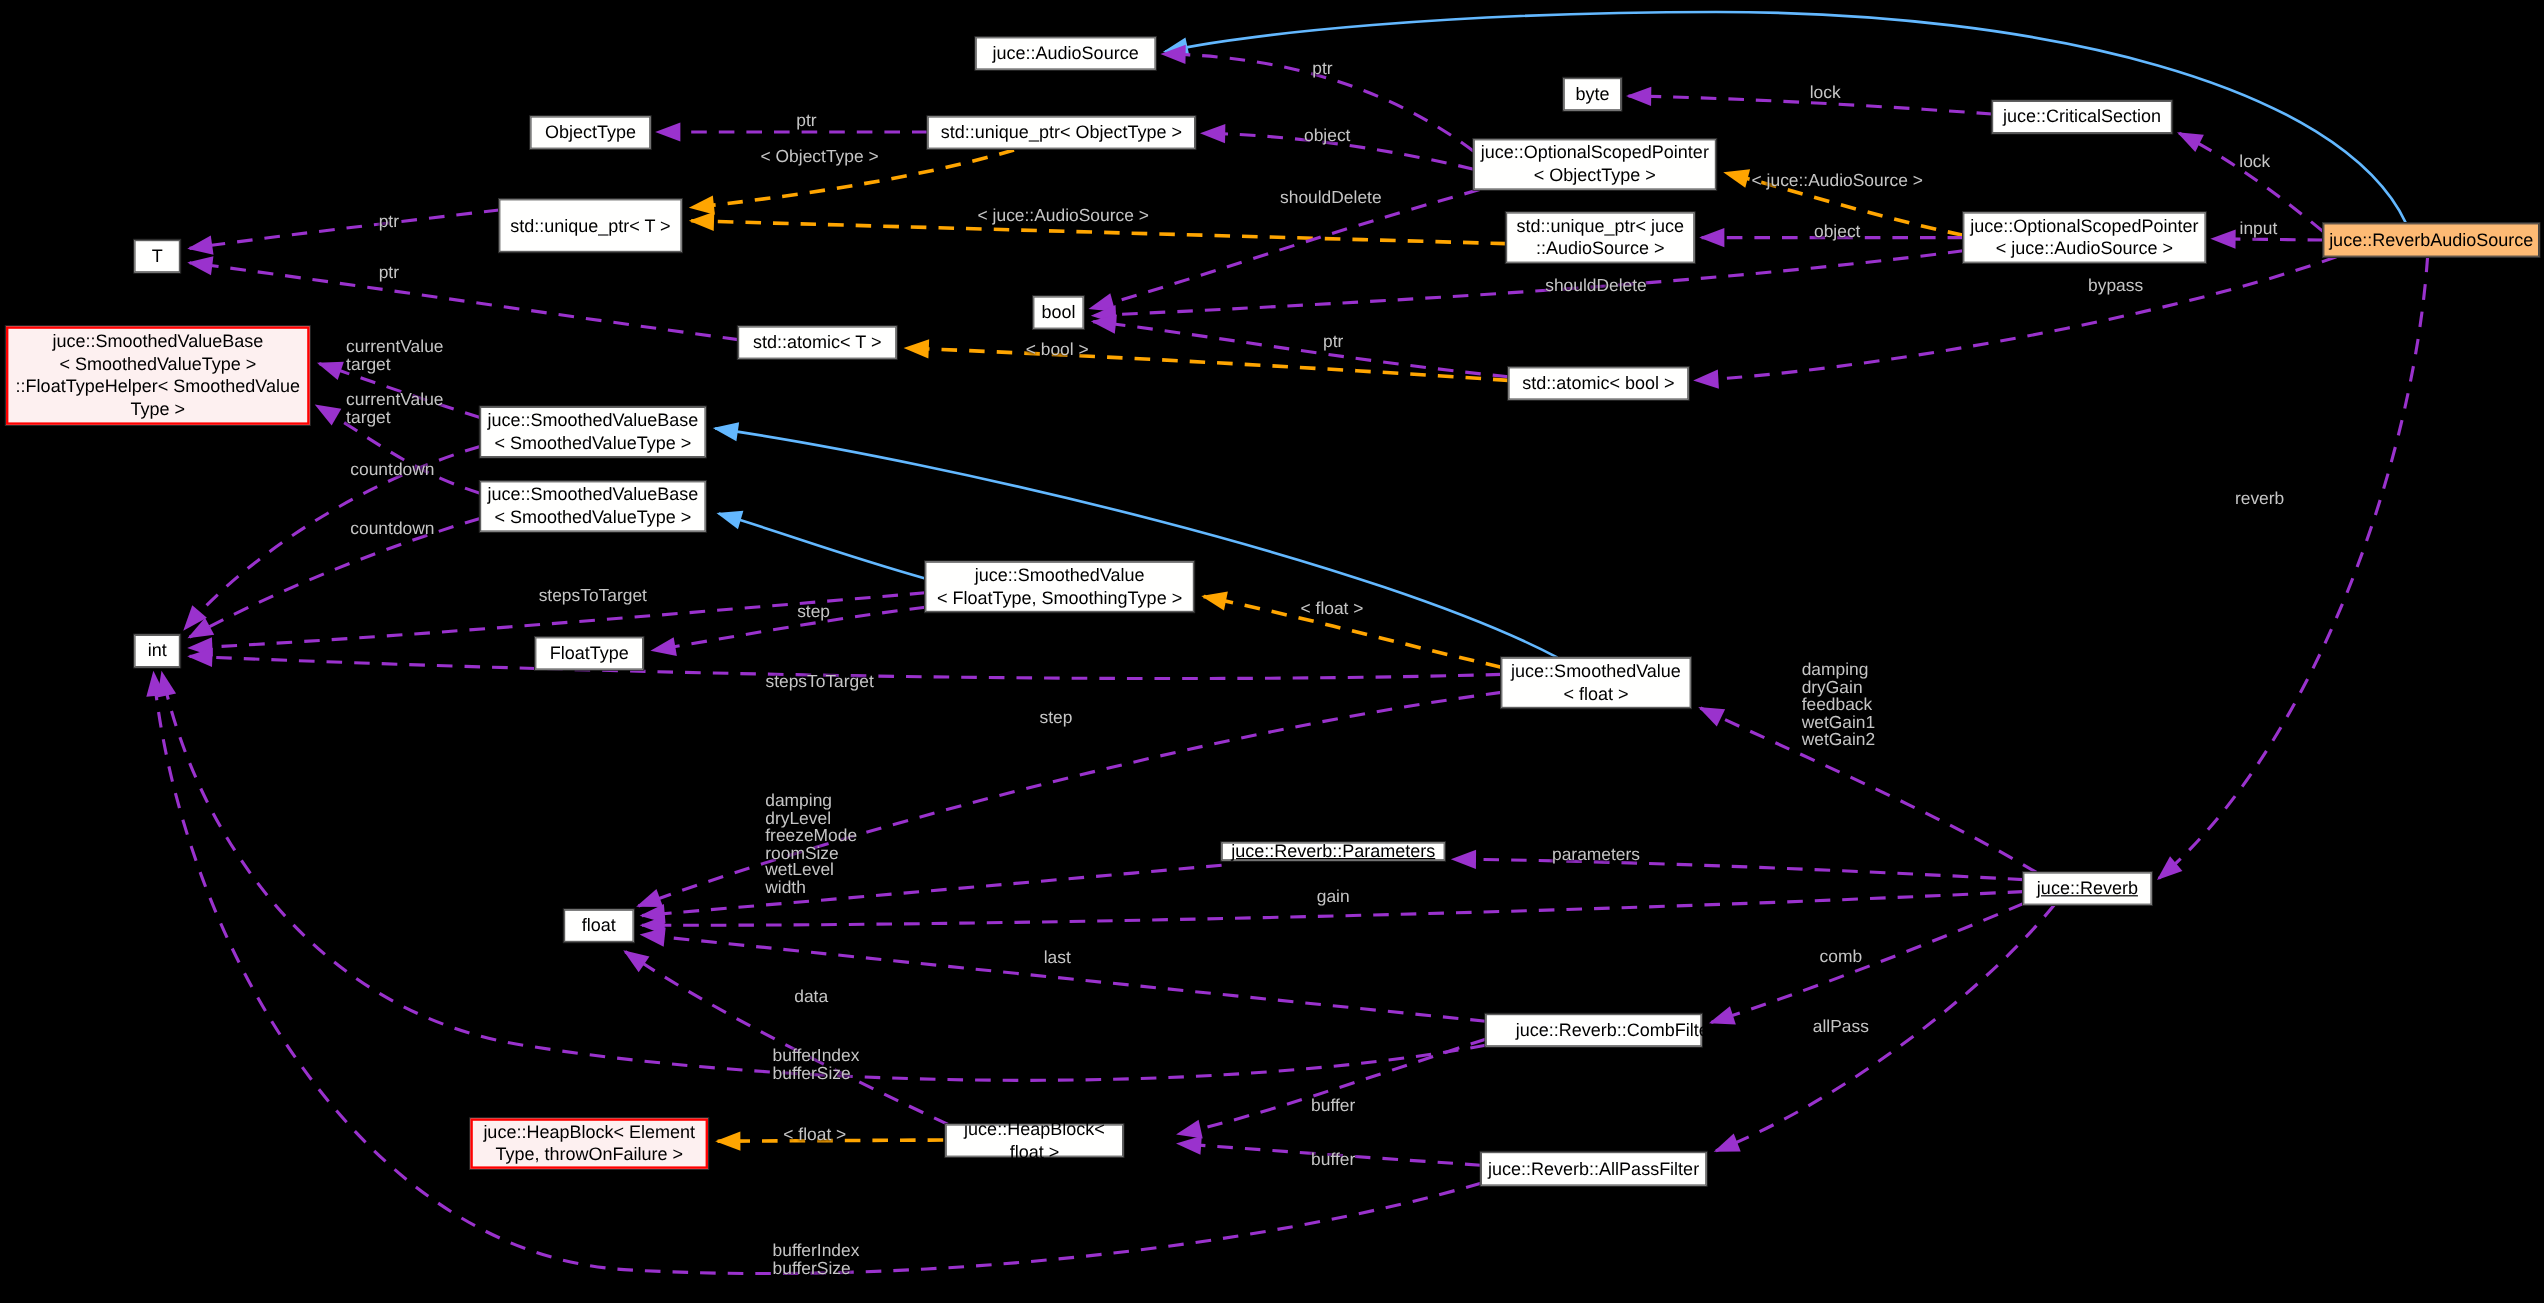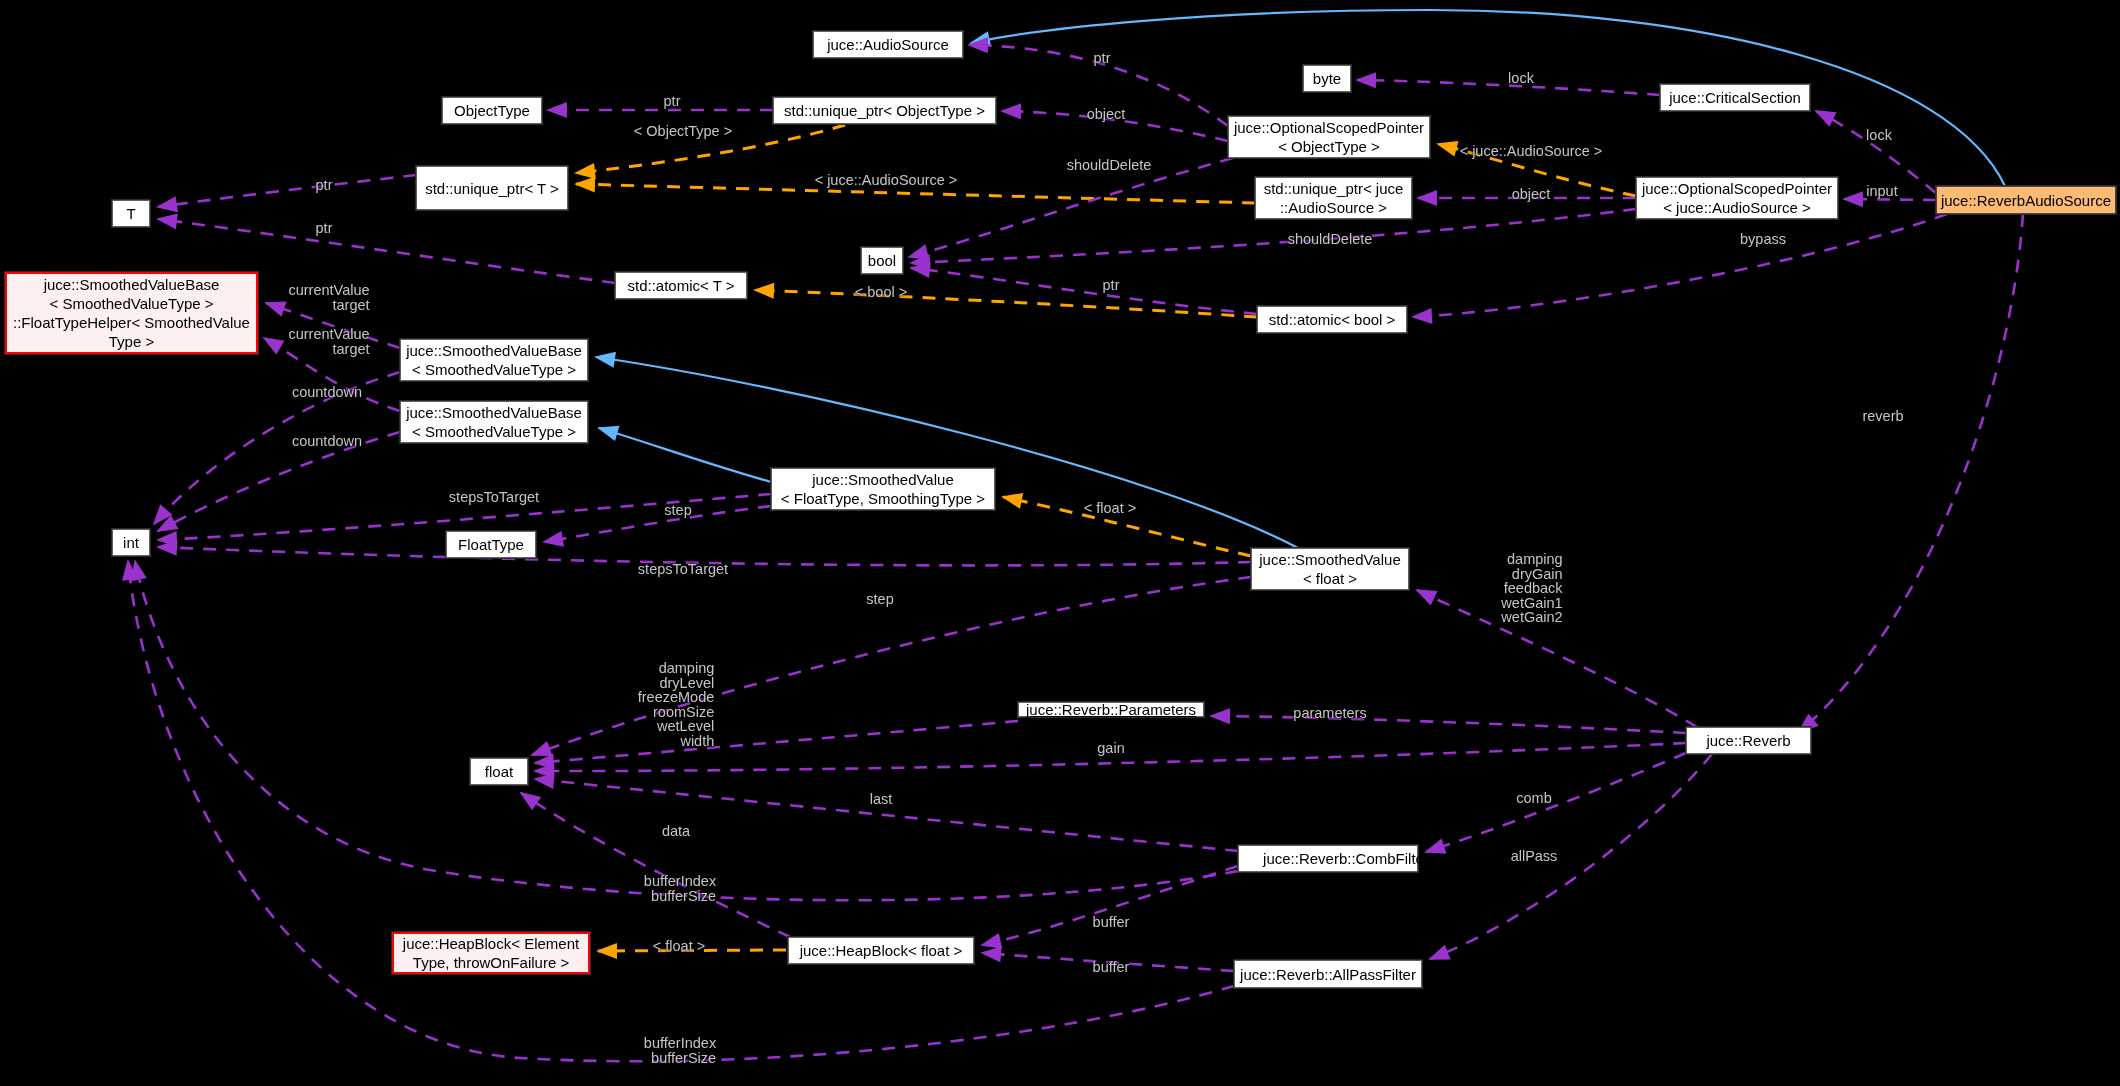--- a/index.html
+++ b/index.html
@@ -6,21 +6,21 @@
   #diagram{position:relative;width:2120px;height:1086px;background:#000;overflow:hidden;
            font-family:"Liberation Sans","DejaVu Sans",sans-serif;}
   #edges{position:absolute;left:0;top:0;width:2120px;height:1086px;}
   .node{position:absolute;display:flex;align-items:center;justify-content:center;
         text-align:center;white-space:pre-line;font-size:15px;line-height:19px;color:#000;
         background:#fffffe;border:1px solid #5f5f5f;box-shadow:0 0 0 1px #2b2b2b;box-sizing:border-box;
         cursor:pointer;}
   .node.red{border:2px solid #ff0000;background:#fdf0f0;}
   .node.selected{background:#fdba74;border:1px solid #454545;}
   .edge-label{position:absolute;transform:translate(-50%,-50%);color:#c5c5c5;font-size:14.5px;
-        line-height:14.5px;text-align:right;white-space:pre-line;
+        line-height:14.5px;text-align:left;white-space:pre-line;
         text-shadow:0 0 3px #000,0 0 3px #000;pointer-events:none;}
 </style>
 </head>
 <body>
 
 <div id="diagram">
   <svg id="edges" xmlns="http://www.w3.org/2000/svg">
     <defs>
       <marker id="arrow-usage" markerUnits="userSpaceOnUse" markerWidth="24" markerHeight="18" refX="20" refY="9" orient="auto">
         <path d="M1,1 L22,9 L1,17 z" fill="#9a32cd"></path>
@@ -154,20 +154,20 @@
 &lt; SmoothedValueType &gt;</div>
     <div class="node" style="left: 400px; top: 401px; width: 188px; height: 42px;">juce::SmoothedValueBase
 &lt; SmoothedValueType &gt;</div>
     <div class="node" style="left: 771px; top: 468px; width: 224px; height: 42px;">juce::SmoothedValue
 &lt; FloatType, SmoothingType &gt;</div>
     <div class="node" style="left: 1251px; top: 548px; width: 158px; height: 42px;">juce::SmoothedValue
 &lt; float &gt;</div>
     <div class="node" style="left: 112px; top: 529px; width: 38px; height: 27px;">int</div>
     <div class="node" style="left: 446px; top: 531px; width: 90px; height: 27px;">FloatType</div>
     <div class="node" style="left: 1018px; top: 702px; width: 186px; height: 15px; text-decoration: underline;">juce::Reverb::Parameters</div>
-    <div class="node" style="left: 1686px; top: 727px; width: 125px; height: 27px;">juce::Reverb</div>
+    <div class="node" style="left: 1686px; top: 727px; width: 107px; height: 27px; text-decoration: underline;">juce::Reverb</div>
     <div class="node" style="left: 470px; top: 758px; width: 58px; height: 27px;">float</div>
     <div class="node" style="left: 1238px; top: 845px; width: 180px; height: 27px; padding-left: 36px;">juce::Reverb::CombFilter</div>
     <div class="node red" style="left: 392px; top: 932px; width: 198px; height: 42px;">juce::HeapBlock&lt; Element
 Type, throwOnFailure &gt;</div>
-    <div class="node" style="left: 788px; top: 937px; width: 186px; height: 27px;">juce::HeapBlock&lt; float &gt;</div>
+    <div class="node" style="left: 788px; top: 937px; width: 148px; height: 27px;">juce::HeapBlock&lt; float &gt;</div>
     <div class="node" style="left: 1234px; top: 960px; width: 188px; height: 28px;">juce::Reverb::AllPassFilter</div>
   </div>
 
 </body></html>

